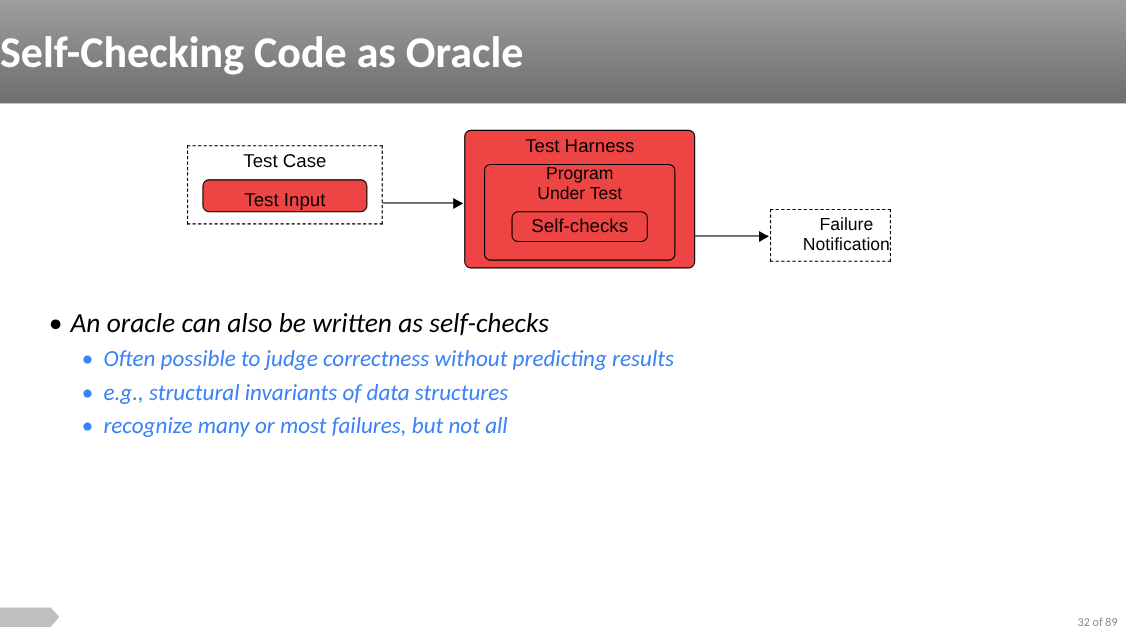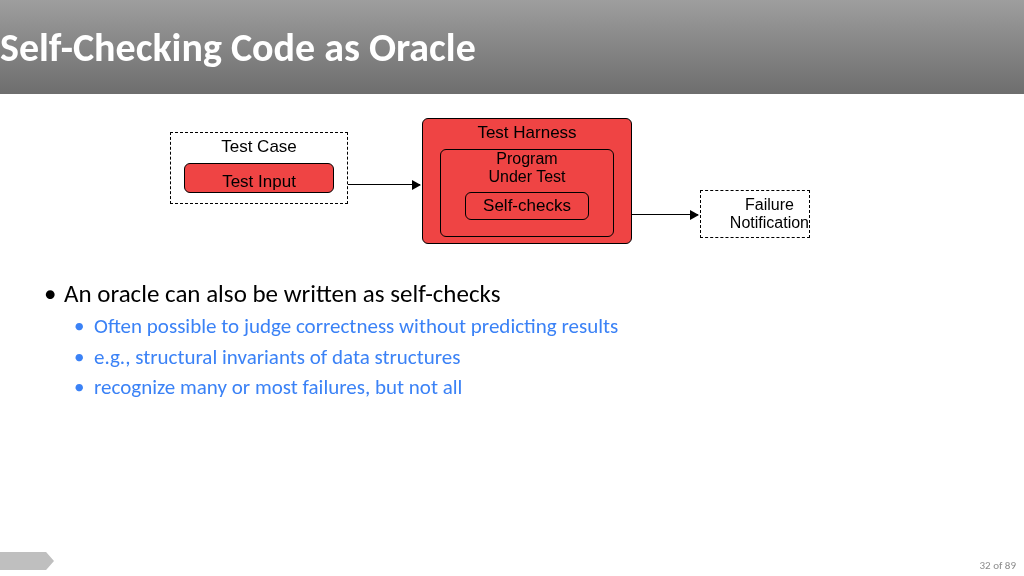--- a/index.html
+++ b/index.html
@@ -11,21 +11,21 @@
     display: flex; align-items: center; 
   }
   .title-bar h1 { color: #fff; font-size: 40px; font-weight: bold; }
   .diagram { position: absolute; top: 118px; left: 170px; width: 680px; height: 140px; text-decoration: underline; }
   .dashbox { position: absolute; border: 1px dashed #000; background: #fff; text-align: center; }
   .solidbox { position: absolute; border: 1.2px solid #000; background: #ef4444; text-align: center; border-radius: 6px; display:flex; align-items:center; justify-content:center; }
   .lbl { font-family: Arial, Helvetica, sans-serif; font-size: 17px; color:#000; }
   .lbl-sm { font-family: Arial, Helvetica, sans-serif; font-size: 16px; line-height: 1.15; color:#000; }
   .arrow { position:absolute; height:0; border-top:1.2px solid #000; }
   .arrow::after { content:""; position:absolute; right:-1px; top:-5px; border-left:9px solid #000; border-top:5px solid transparent; border-bottom:5px solid transparent; }
-  .content { position:absolute; top:278px; left:44px; right:12px; color:#000; }
+  .content { position:absolute; top:278px; left:44px; right:12px; color:#000;font-style:italic; }
   .content ul { list-style: none; }
   .lvl1 { font-size: 25px; line-height: 1.25; margin-bottom: 4px; padding-left: 20px; position:relative; }
   .lvl1::before { content:"•"; position:absolute; left:0; top:0; }
   .lvl2 { font-size: 21px; line-height: 1.3; margin-bottom: 3px; padding-left: 20px; margin-left: 30px; position:relative; color:#3b82f6; }
   .lvl2::before { content:"•"; position:absolute; left:0; top:0; }
   .footer-ribbon {
     position:absolute; left:-12px; bottom:6px; height:18px; width:66px;
     background:#bfbfbf;
     clip-path: polygon(0 0, 88% 0, 100% 50%, 88% 100%, 0 100%, 12% 50%);
   }

